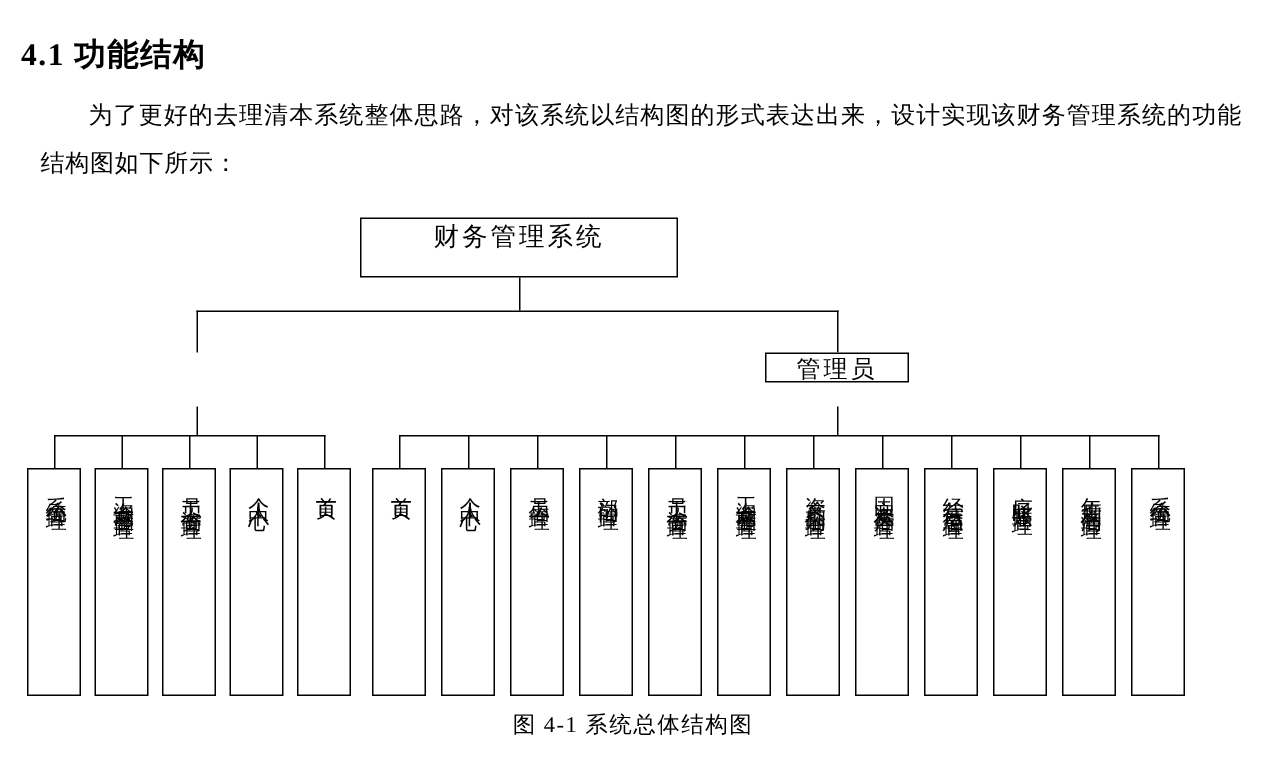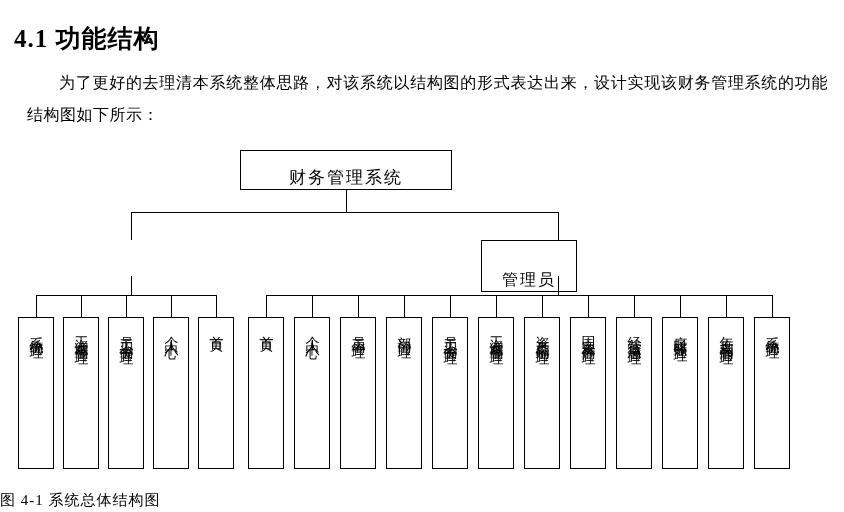--- a/index.html
+++ b/index.html
@@ -7,21 +7,21 @@
     width: 844px;
     height: 512px;
     background: #ffffff;
     color: #000000;
     font-family: "Liberation Serif", "DejaVu Serif", serif;
     position: relative;
     overflow: hidden;
   }
   .heading {
     padding: 22px 14px 0 14px;
-    font-size: 25px;
+    font-size: 21px;
     font-weight: bold;
     letter-spacing: 1px;
   }
   .paragraph {
     padding: 12px 16px 0 27px;
     font-size: 16px;
     line-height: 32px;
     text-indent: 2em;
     text-align: justify;
     letter-spacing: 0.5px;
@@ -30,31 +30,31 @@
     position: relative;
     width: 844px;
     height: 344px;
   }
   .node {
     position: absolute;
     border: 1px solid #000000;
     background: #ffffff;
     box-sizing: border-box;
     display: flex;
-    align-items: flex-end;
+    align-items: flex-start;
     justify-content: center;
     font-size: 16px;
     letter-spacing: 2px;
   }
   .node-root {
     left: 240px; top: 19px; width: 212px; height: 40px;
     font-size: 17px;
   }
   .node-branch-employee { left: 95px; top: 109px; width: 72px; height: 36px; }
-  .node-branch-admin    { left: 481px; top: 109px; width: 96px; height: 52px; font-family: Liberation Serif, serif; }
+  .node-branch-admin    { left: 510px; top: 109px; width: 96px; height: 20px; font-family: Liberation Serif, serif; }
   .leaf {
     position: absolute;
     top: 186px;
     width: 36px;
     height: 152px;
     border: 1px solid #000000;
     background: #ffffff;
     box-sizing: border-box;
     display: flex;
     justify-content: center;
@@ -64,21 +64,22 @@
     writing-mode: vertical-rl;
     text-orientation: upright;
     font-size: 14px;
     letter-spacing: 3px;
     line-height: 1;
   }
   .line { position: absolute; background: #000000; }
   .v { width: 1px; }
   .h { height: 1px; }
   .caption {
-    margin-top: 16px;
+    margin-top: 4px;
+    text-align: center;
     font-size: 15px;
     letter-spacing: 1px;
   }
 </style>
 </head>
 <body>
 
 <div class="heading">4.1 功能结构</div>
 
 <div class="paragraph">为了更好的去理清本系统整体思路，对该系统以结构图的形式表达出来，设计实现该财务管理系统的功能结构图如下所示：</div>

